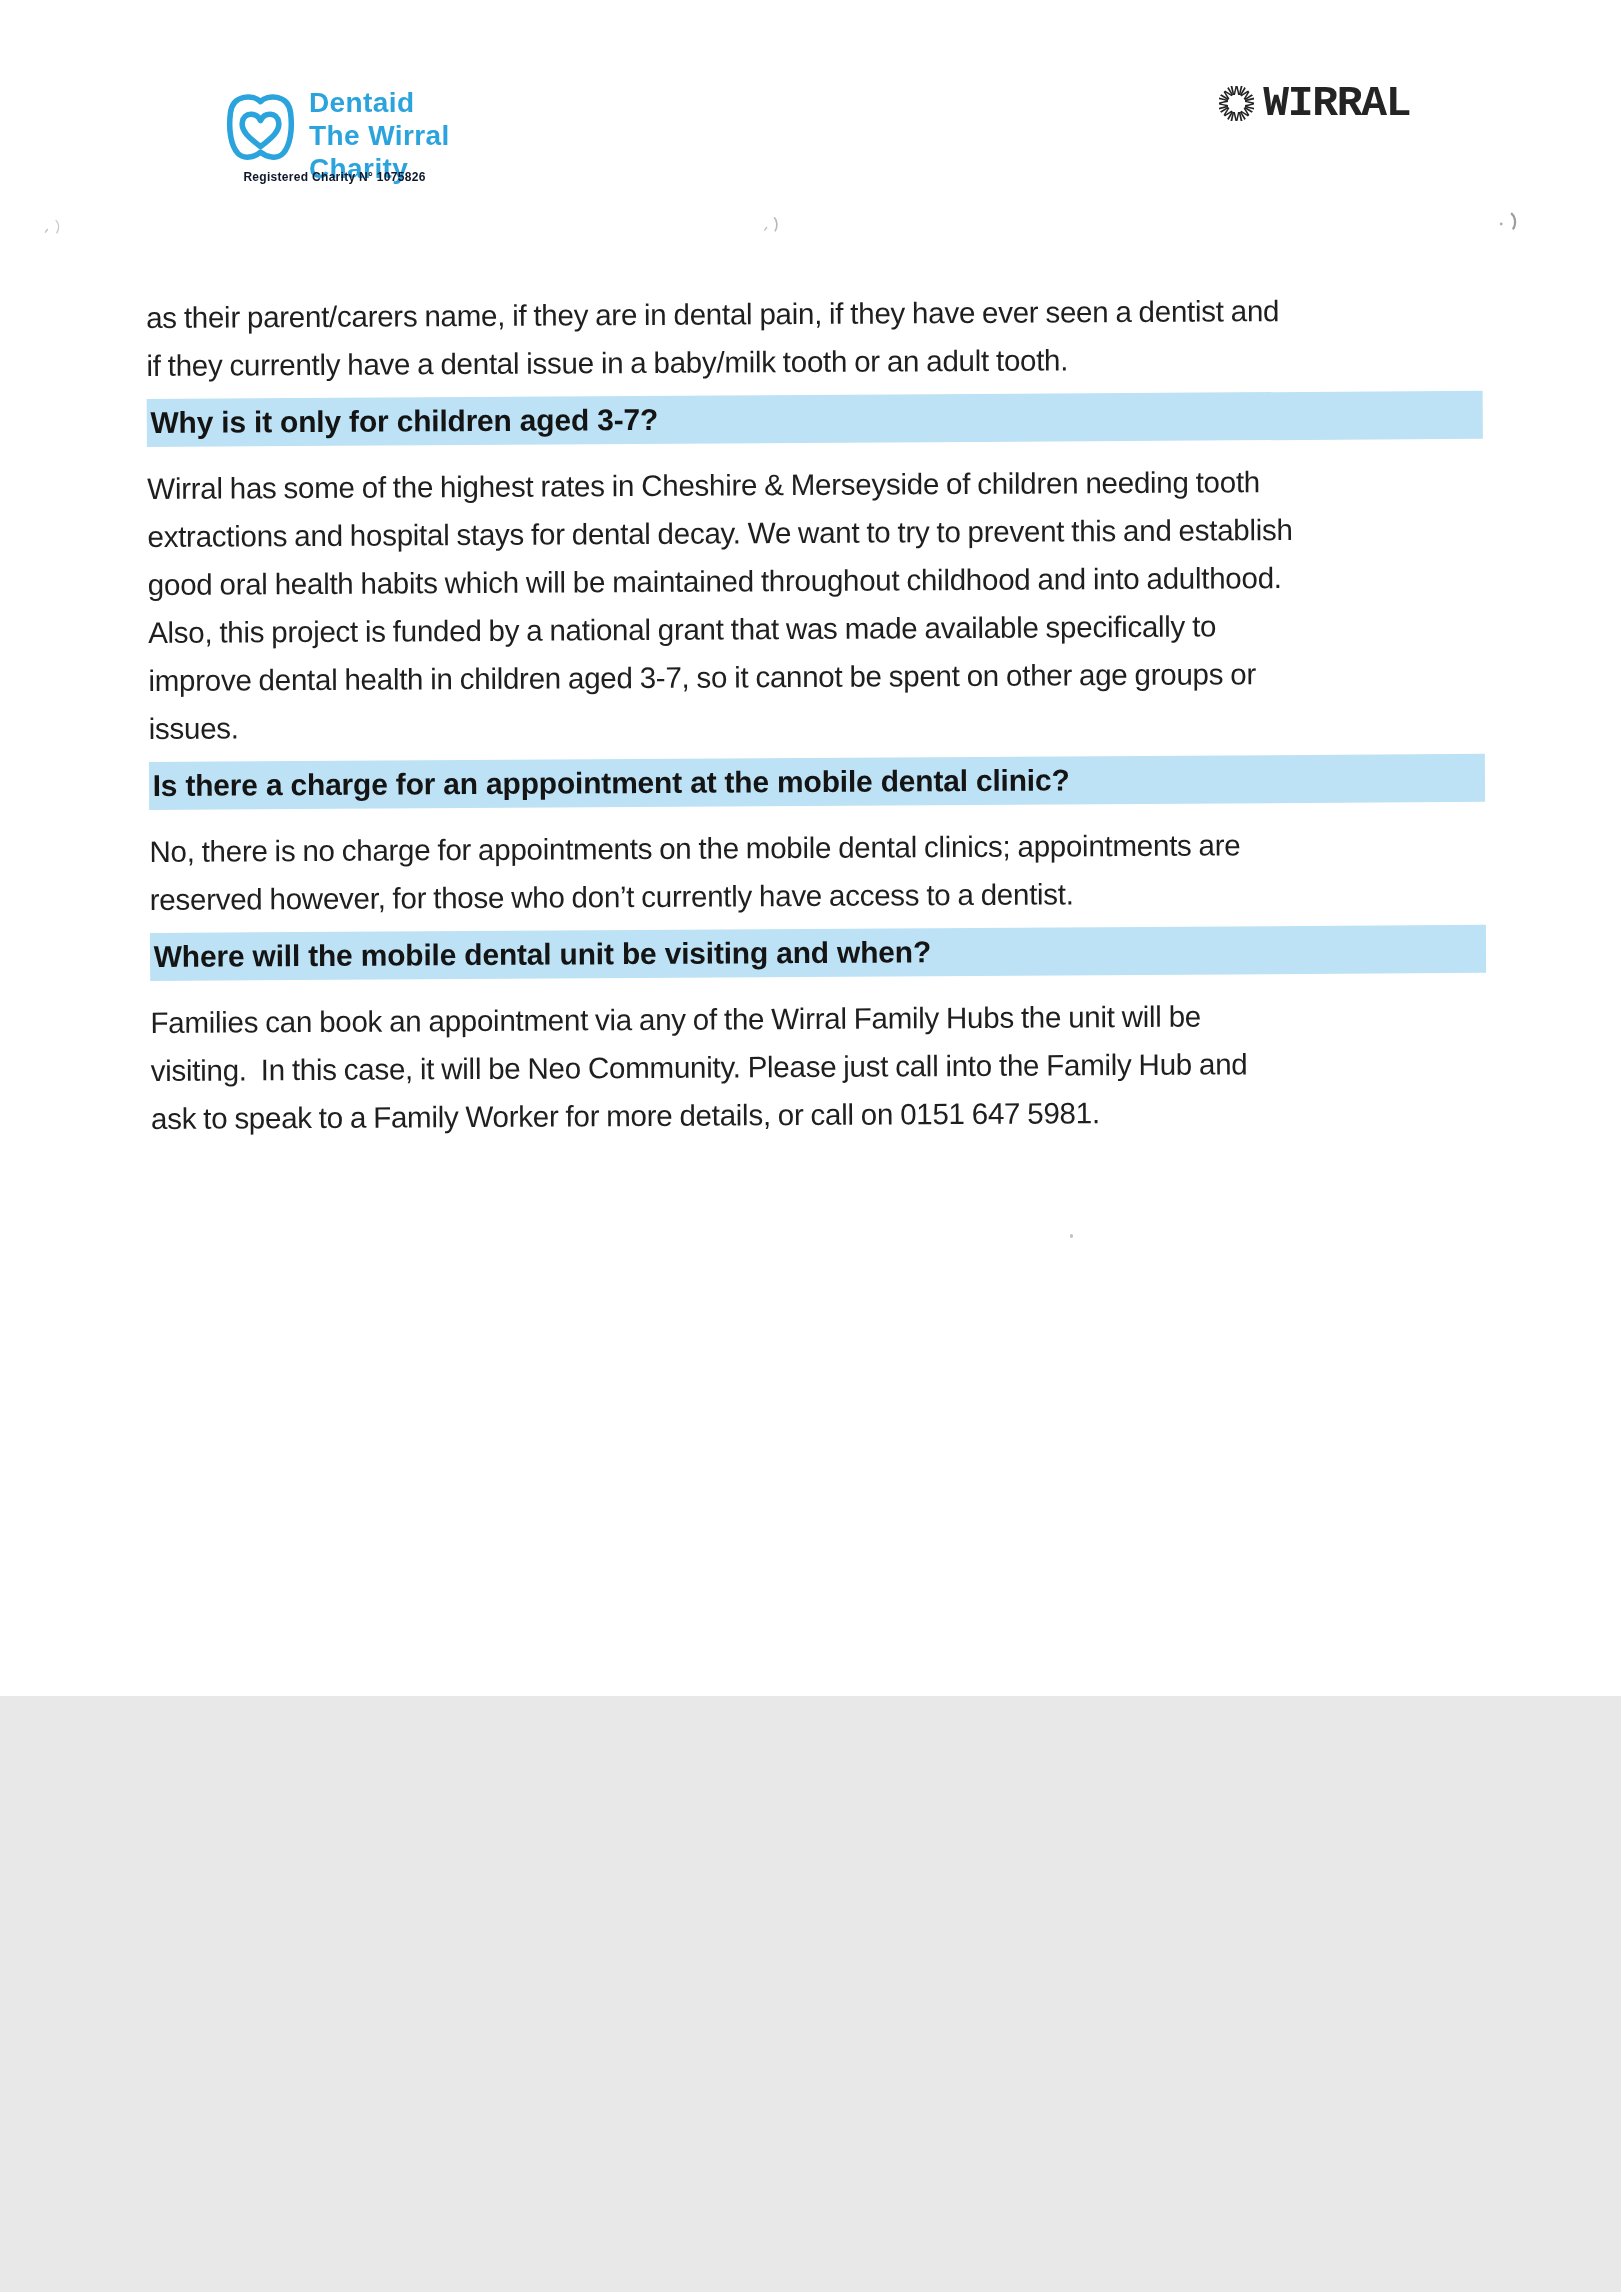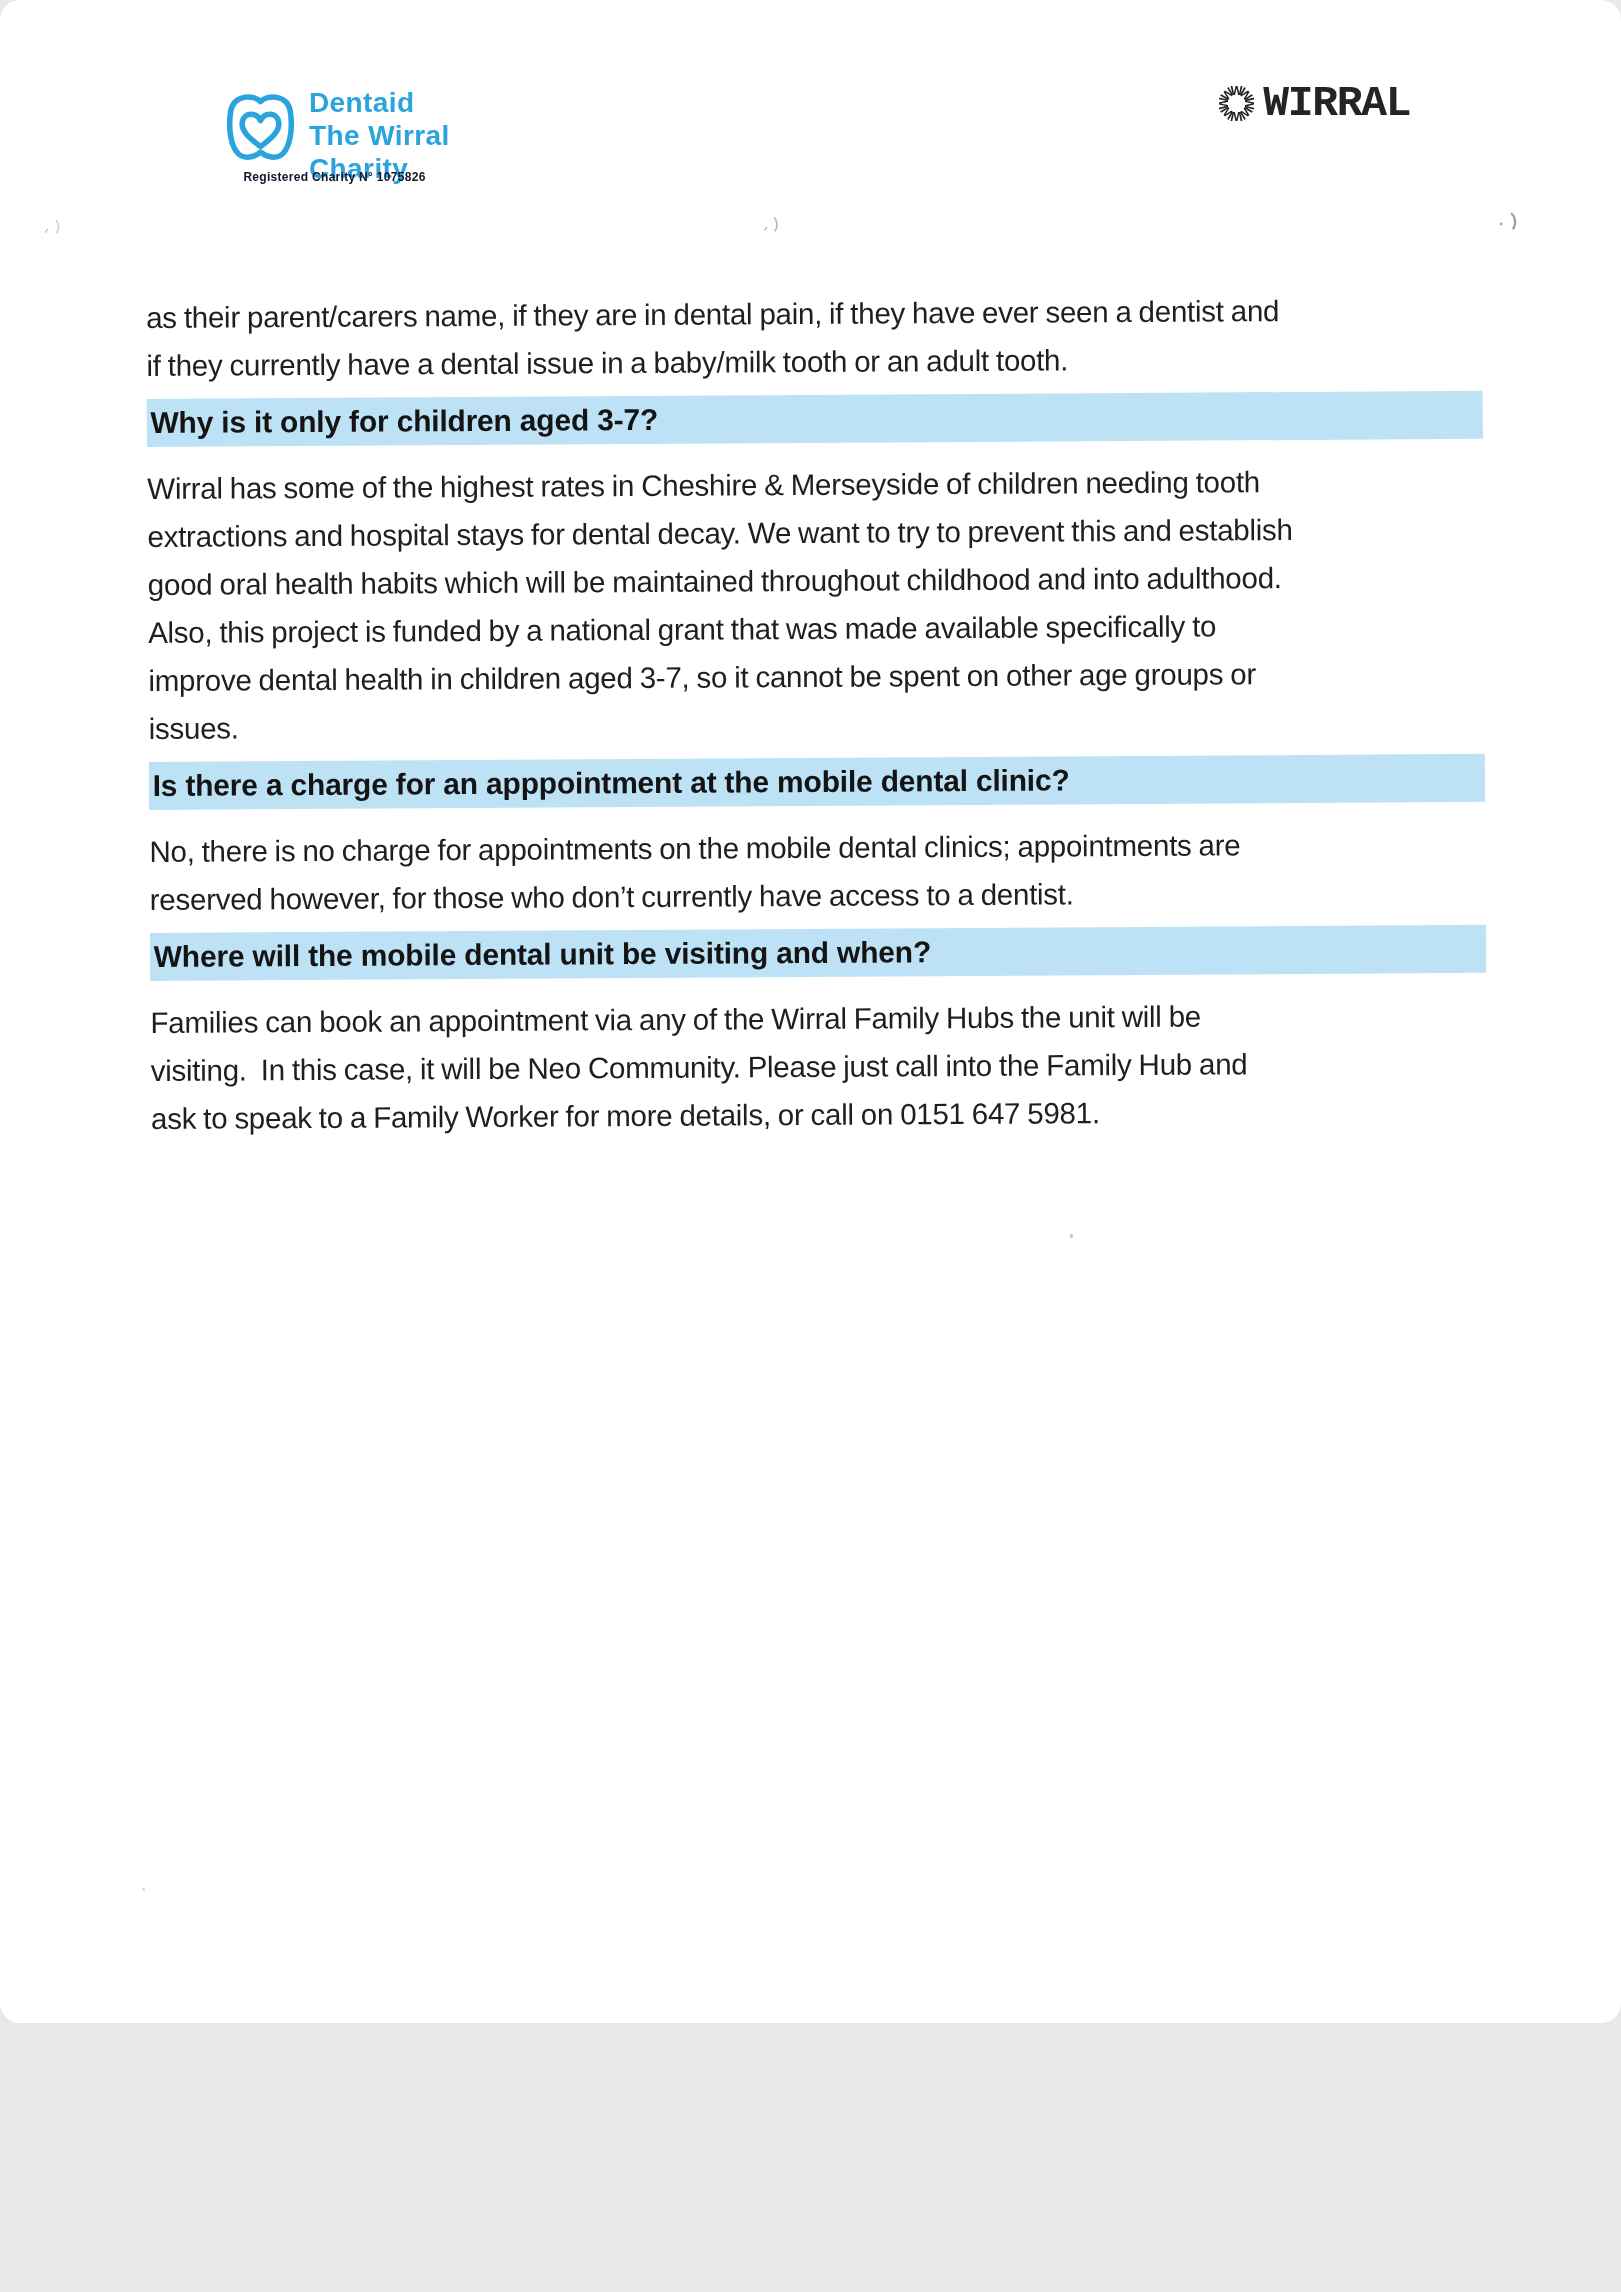--- a/index.html
+++ b/index.html
@@ -1,24 +1,23 @@
 <!DOCTYPE html>
 <html style="font-size:14.3px"><head>
 <meta charset="utf-8">
 <style>
   html, body { margin: 0; padding: 0; background: #e8e8e8; }
   .page {
     position: relative;
     width: 1621px;
-    height: 2023px;
+    height: 1696px;
     background: #ffffff;
     overflow: hidden;
     font-family: "Liberation Sans", sans-serif;
     color: #1f1f1f;
-    border-radius: 20px;
   }
 
   
   .dentaid { position: absolute; left: 221px; top: 84px; }
   .dentaid-icon { position: absolute; left: 0; top: 3.6px; }
   .dentaid-name {
     position: absolute; left: 88px; top: 1.8px;
     font-weight: bold; font-size: 28px; line-height: 33px;
     color: #2BA3DC; letter-spacing: 0.4px; white-space: pre;
   }

